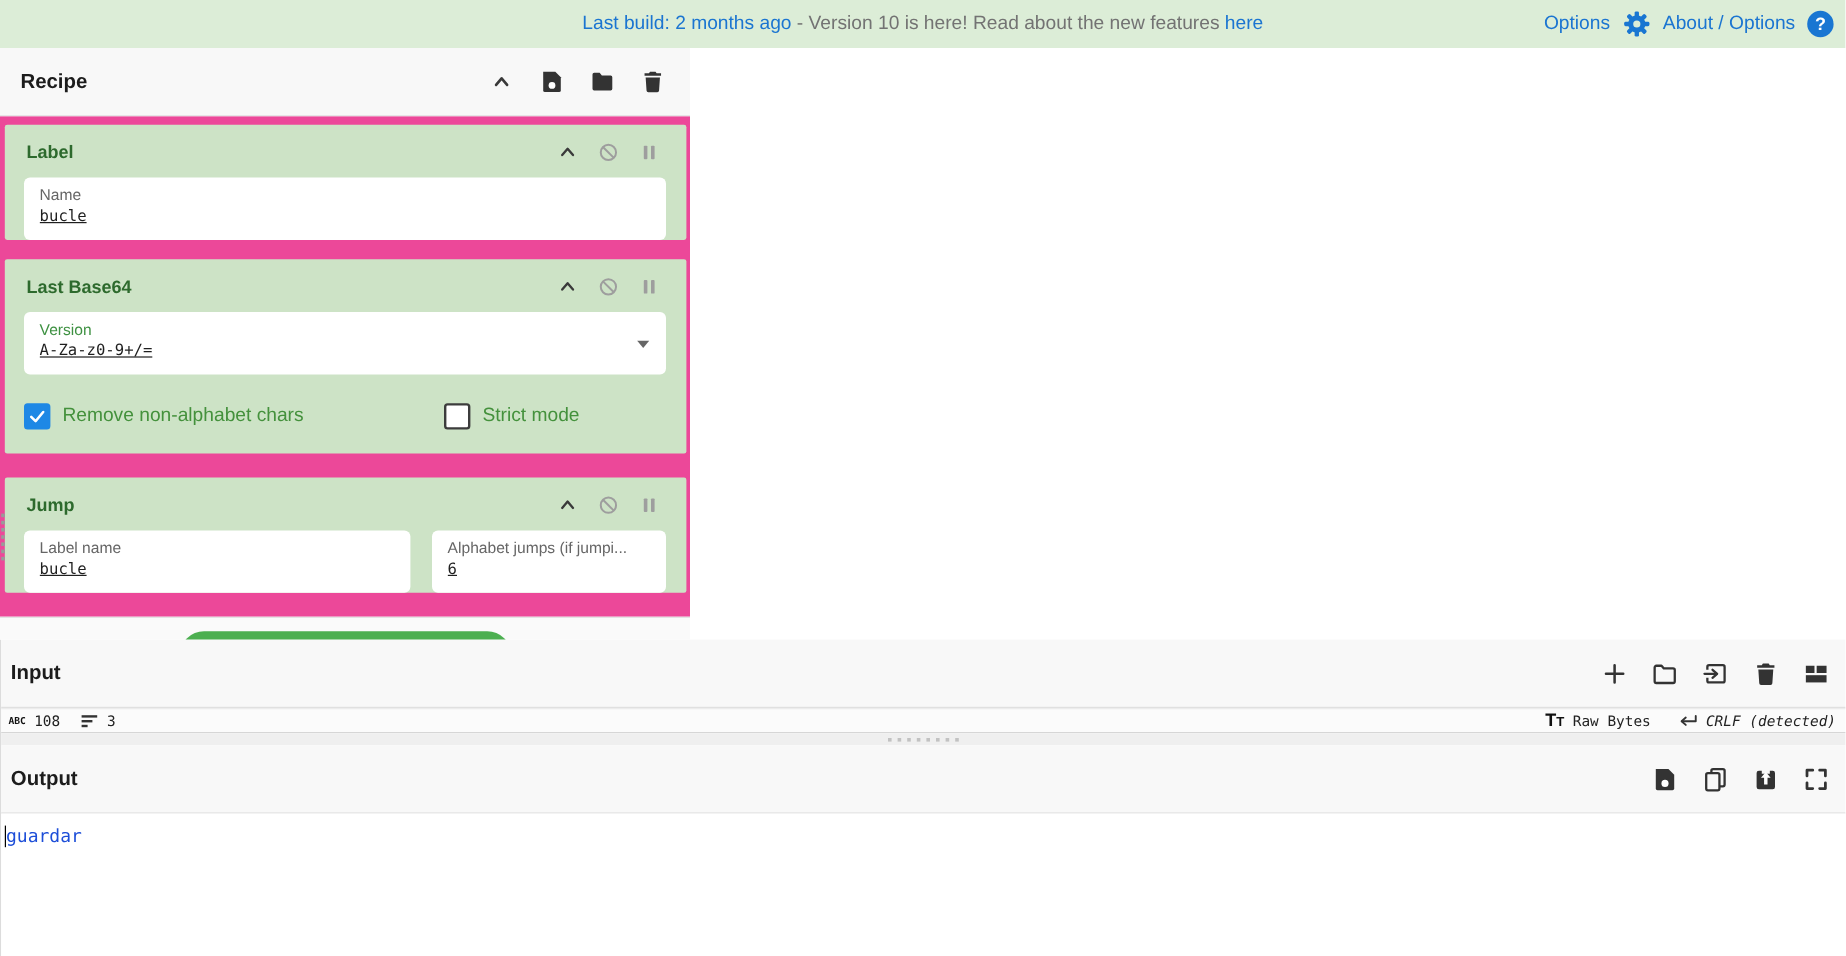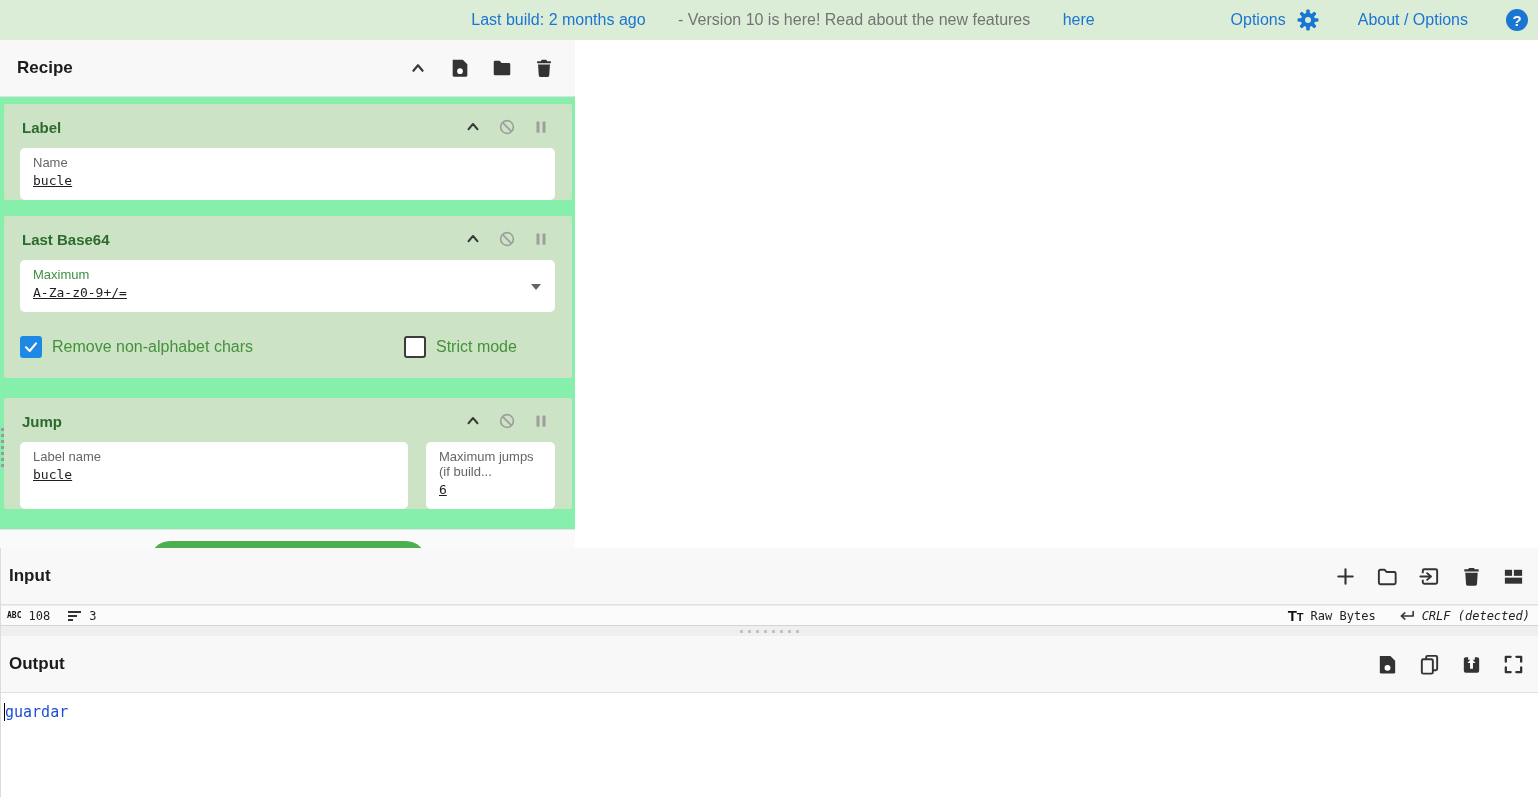--- a/index.html
+++ b/index.html
@@ -2,21 +2,21 @@
 <html><head>
 <meta charset="utf-8">
 <style>
   * { box-sizing: border-box; margin: 0; padding: 0; }
   html,body { width:1538px; height:797px; overflow:hidden;
     font-family:"Liberation Sans", sans-serif; background:#fff; }
 
   
   .banner { height:40px; background:#dcedd7; display:flex; align-items:center;
     justify-content:center; position:relative; font-size:16px; }
-  .banner span { white-space:pre;margin-left:28px; }
+  .banner span { white-space:pre; }
   .lnk { color:#1b75d1; cursor:pointer; }
   .banner-green { color:#737373; }
   .banner-right { position:absolute; right:10px; top:0; height:40px;
     display:flex; align-items:center; gap:10px; font-size:16px; }
   .gear-svg { width:24px; height:24px; display:block; }
   .qmark { width:22px; height:22px; border-radius:50%; background:#1976d2; color:#fff;
     font-weight:bold; font-size:15px; display:flex; align-items:center; justify-content:center; }
 
   
   .main { display:flex; height:757px;flex-direction:column; }
@@ -27,51 +27,51 @@
   .vhandle i { width:3px; height:3px; background:#9a9a9a; display:block; }
 
   
   .recipe-pane { width:575px; display:flex; flex-direction:column; background:#fff; }
   .pane-header { height:57px; background:#f8f8f8; border-bottom:1px solid #e0e0e0;
     display:flex; align-items:center; justify-content:space-between; padding:0 20px 0 17px; flex:none; }
   .pane-title { font-size:17px; font-weight:bold; color:#1c1c1c; }
   .hdr-icons { display:flex; align-items:center; gap:20px; }
   .hdr-icons svg { width:22px; height:22px; display:block; cursor:pointer; }
 
-  .rec-list { flex:1; overflow:hidden; padding:7px 3px 0 4px; background:#86efac; }
+  .rec-list { flex:1; overflow:hidden; padding:7px 3px 0 4px; background:#ec4899; }
   .op { background:#cde3c6; border-radius:2px; margin-bottom:8px; }
   .op-title-row { display:flex; align-items:center; justify-content:space-between;
     padding:14px 22px 6px 18px; }
   .op-name { font-weight:bold; font-size:15px; color:#2d6a2d; }
   .op-icons { display:flex; align-items:center; gap:16px; }
   .op-icons svg { width:18px; height:18px; display:block; cursor:pointer; }
 
   .arg { background:#fff; border-radius:5px; margin:6px 17px 16px 16px;
     padding:7px 13px 9px; position:relative; }
   .arg-label { font-size:13px; color:#666; line-height:15px; }
   .arg-label.green { color:#3e9142; }
   .arg-value { font-family:"DejaVu Sans Mono", monospace; font-size:13px;
     color:#1f1f1f; line-height:21px; white-space:pre; overflow:hidden;text-decoration:underline; }
   .caret { position:absolute; right:14px; top:24px; width:0; height:0;
     border-left:5px solid transparent; border-right:5px solid transparent;
     border-top:6px solid #666; cursor:pointer; }
 
   .cb-row { display:flex; align-items:center; padding:8px 16px 20px; }
   .cb-item { display:flex; align-items:center; }
-  .cb-item.first { width:384px; }
+  .cb-item.first { width:350px; }
   .cb { width:22px; height:22px; border:2px solid #3c3c3c; border-radius:3px;
     background:#fff; display:flex; align-items:center; justify-content:center; cursor:pointer; flex:none; }
   .cb svg { display:none; width:16px; height:16px; }
   .cb.checked { background:#1e88e5; border-color:#1e88e5; }
   .cb.checked svg { display:block; }
   .cb-label { margin-left:10px; font-size:16px; color:#44913c; }
 
   .jump-args { display:flex; gap:18px; margin:6px 17px 20px 16px; }
   .jump-args .arg { margin:0; }
-  .jump-args .arg.a1 { width:388px; flex:none; }
+  .jump-args .arg.a1 { width:322px; flex:none; }
   .jump-args .arg.a2 { flex:1; min-width:0; }
 
   .rec-footer { height:19px; background:#fafafa; border-top:1px solid #e3e3e3;
     position:relative; overflow:hidden; flex:none; }
   .bake-btn { position:absolute; top:11px; left:50%; transform:translateX(-50%);
     width:276px; height:40px; background:#4caf50; border:none; border-radius:21px; cursor:pointer; }
 
   
   .divider { width:12px; background:#fff; position:relative; }
 
@@ -208,21 +208,21 @@
                 <circle cx="12" cy="12" r="8.5" fill="none" stroke="#9e9e9e" stroke-width="2.2"></circle>
                 <line x1="6.2" y1="6.2" x2="17.8" y2="17.8" stroke="#9e9e9e" stroke-width="2.2"></line>
               </svg>
             <svg viewBox="0 0 24 24">
                 <rect x="6" y="4.5" width="4" height="15" rx="1" fill="#9e9e9e"></rect>
                 <rect x="14" y="4.5" width="4" height="15" rx="1" fill="#9e9e9e"></rect>
               </svg>
           </div>
         </div>
         <div class="arg">
-          <div class="arg-label green">Maximum</div>
+          <div class="arg-label green">Version</div>
           <div class="arg-value">A-Za-z0-9+/=</div>
           <span class="caret"></span>
         </div>
         <div class="cb-row">
           <div class="cb-item first">
             <span class="cb checked">
               <svg viewBox="0 0 24 24">
                   <polyline points="4.5,12.5 10,18 19.5,6.5" fill="none" stroke="#fff" stroke-width="3.2" stroke-linecap="round" stroke-linejoin="round"></polyline>
                 </svg>
             </span>
@@ -253,21 +253,21 @@
                 <rect x="14" y="4.5" width="4" height="15" rx="1" fill="#9e9e9e"></rect>
               </svg>
           </div>
         </div>
         <div class="jump-args">
           <div class="arg a1">
             <div class="arg-label">Label name</div>
             <div class="arg-value">bucle</div>
           </div>
           <div class="arg a2">
-            <div class="arg-label">Maximum jumps (if build...</div>
+            <div class="arg-label">Alphabet jumps (if jumpi...</div>
             <div class="arg-value">6</div>
           </div>
         </div>
       </div>
 
     </div>
 
     <div class="rec-footer">
       <button class="bake-btn"></button>
     </div>

